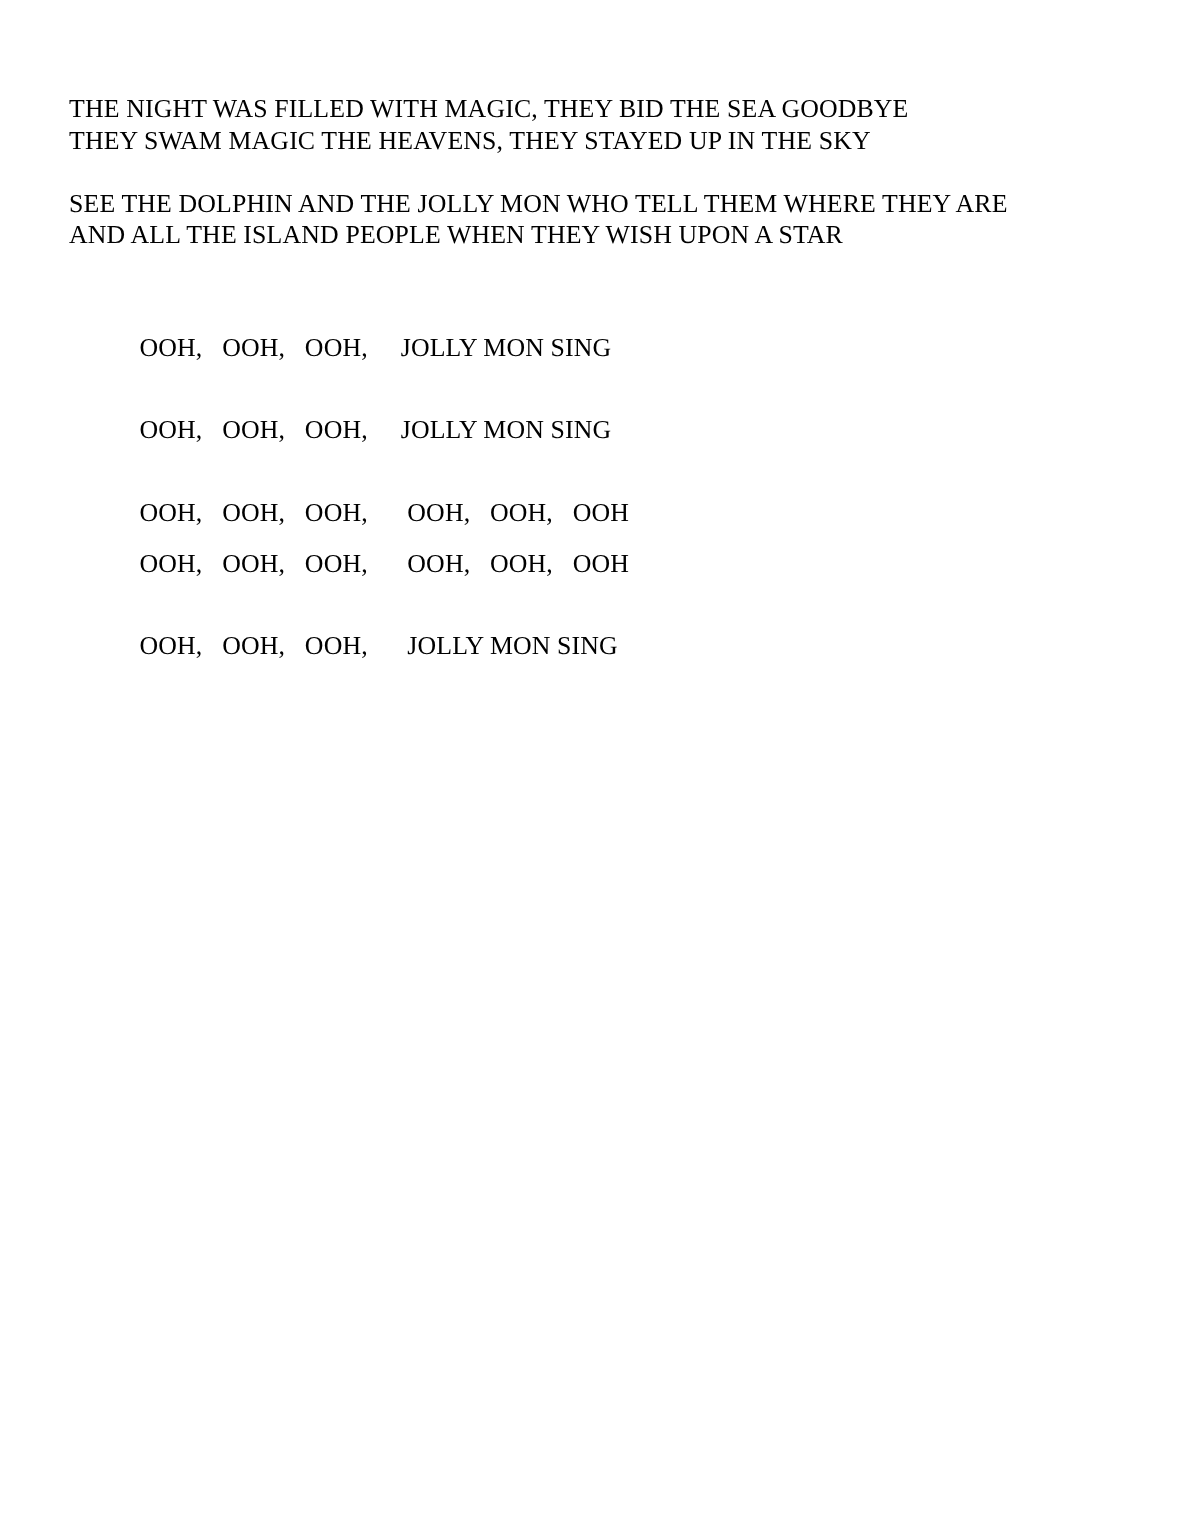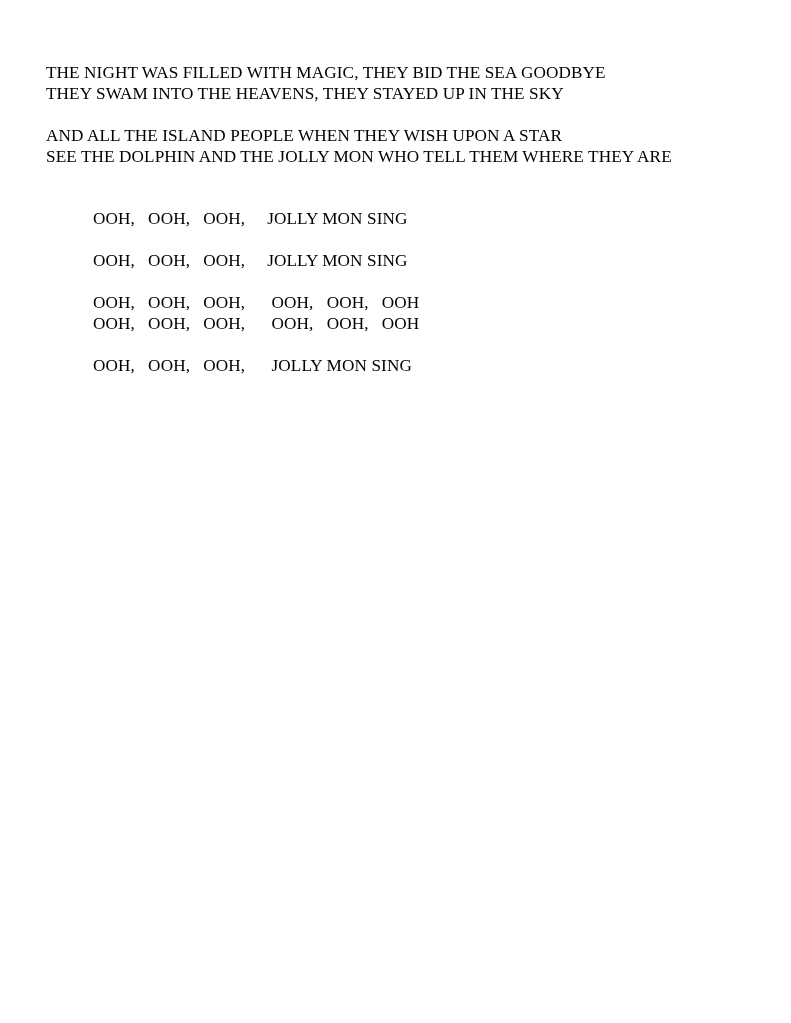--- a/index.html
+++ b/index.html
@@ -36,38 +36,39 @@
     margin: 0;
   }
   .gap {
     height: 21px;
   }
   .gap-small {
     height: 20px;
   }
   .indent {
     padding-left: 47px;
+    margin-top: 13px;
   }
 </style>
 </head>
 <body>
 
 <div class="page">
   <div class="content">
 
     <div class="stanza">
       <div class="line">THE NIGHT WAS FILLED WITH MAGIC, THEY BID THE SEA GOODBYE</div>
-      <div class="line">THEY SWAM INTO THE HEAVENS, THEY STAYED UP IN THE SKY</div>
+      <div class="line">THEY SWAM MAGIC THE HEAVENS, THEY STAYED UP IN THE SKY</div>
     </div>
 
     <div class="gap"></div>
 
     <div class="stanza">
+      <div class="line">SEE THE DOLPHIN AND THE JOLLY MON WHO TELL THEM WHERE THEY ARE</div>
       <div class="line">AND ALL THE ISLAND PEOPLE WHEN THEY WISH UPON A STAR</div>
-      <div class="line">SEE THE DOLPHIN AND THE JOLLY MON WHO TELL THEM WHERE THEY ARE</div>
     </div>
 
     <div class="gap"></div>
     <div class="gap-small"></div>
 
     <div class="stanza">
       <div class="line indent">OOH,   OOH,   OOH,     JOLLY MON SING</div>
     </div>
 
     <div class="gap"></div>

